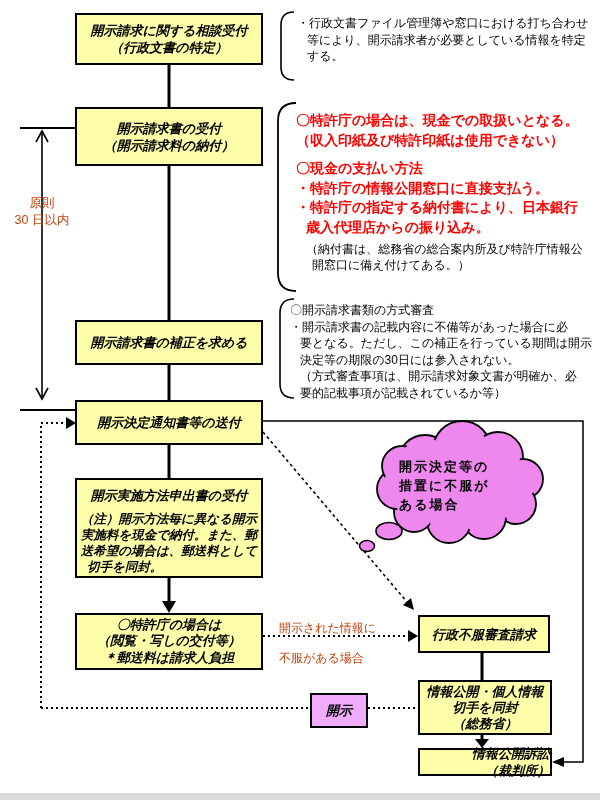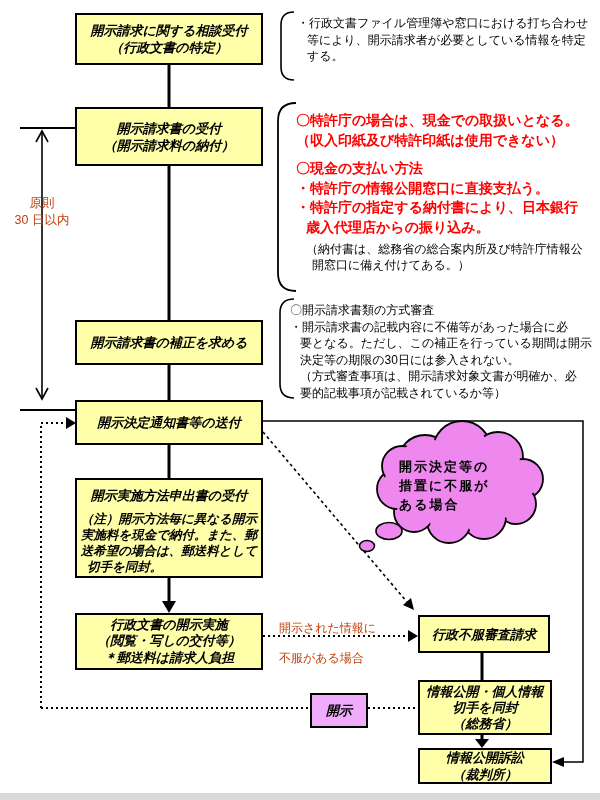--- a/index.html
+++ b/index.html
@@ -127,36 +127,36 @@
 
   <div class="box" style="left:75px;top:478px;width:188px;height:100px;justify-content:center;padding-top:5px;">
     <div style="margin-bottom:7px;">開示実施方法申出書の受付</div>
     <div class="sub">（注）開示方法毎に異なる開示</div>
     <div class="sub">実施料を現金で納付。また、郵</div>
     <div class="sub">送希望の場合は、郵送料として</div>
     <div class="sub" style="align-self:flex-start;padding-left:10px;">切手を同封。</div>
   </div>
 
   <div class="box" style="left:75px;top:613px;width:188px;height:57px;line-height:16.5px;">
-    <div>行政文書の開示実施</div>
+    <div>〇特許庁の場合は</div>
     <div>（閲覧・写しの交付等）</div>
     <div>＊郵送料は請求人負担</div>
   </div>
 
   <div class="box" style="left:418px;top:615px;width:132px;height:38px;">
     <div>行政不服審査請求</div>
   </div>
 
   <div class="box" style="left:418px;top:680px;width:134px;height:55px;line-height:16px;text-align:right;">
     <div>情報公開・個人情報</div>
     <div>切手を同封</div>
     <div>（総務省）</div>
   </div>
 
-  <div class="box" style="left:418px;top:748px;width:134px;height:36px;line-height:17px;">
+  <div class="box" style="left:418px;top:748px;width:134px;height:28px;line-height:17px;align-items:flex-end;">
     <div>情報公開訴訟</div>
     <div>（裁判所）</div>
   </div>
 
   <div class="box cyan" style="left:310px;top:693px;width:58px;height:35px;">
     <div>開示</div>
   </div>
 
   <div class="lbl principle">
     <div>原則</div>

